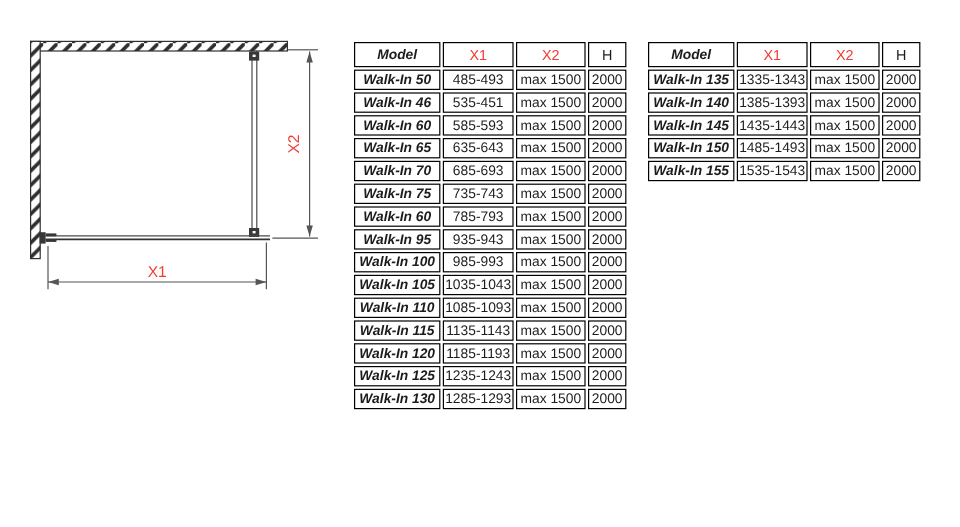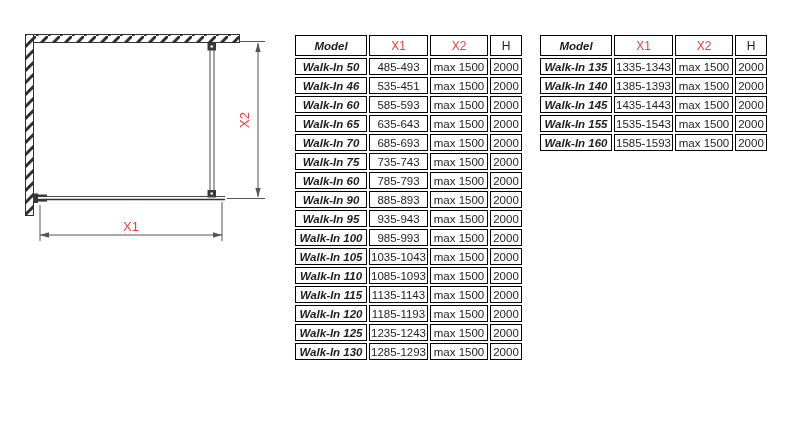--- a/index.html
+++ b/index.html
@@ -165,26 +165,20 @@
         <td>max 1500</td>
         <td>2000</td>
       </tr>
       <tr>
         <td class="model">Walk-In 60</td>
         <td>785-793</td>
         <td>max 1500</td>
         <td>2000</td>
       </tr>
       <tr>
-        <td class="model">Walk-In 90</td>
-        <td>885-893</td>
-        <td>max 1500</td>
-        <td>2000</td>
-      </tr>
-      <tr>
         <td class="model">Walk-In 95</td>
         <td>935-943</td>
         <td>max 1500</td>
         <td>2000</td>
       </tr>
       <tr>
         <td class="model">Walk-In 100</td>
         <td>985-993</td>
         <td>max 1500</td>
         <td>2000</td>
@@ -256,25 +250,25 @@
         <td>max 1500</td>
         <td>2000</td>
       </tr>
       <tr>
         <td class="model">Walk-In 145</td>
         <td>1435-1443</td>
         <td>max 1500</td>
         <td>2000</td>
       </tr>
       <tr>
+        <td class="model">Walk-In 150</td>
+        <td>1485-1493</td>
+        <td>max 1500</td>
+        <td>2000</td>
+      </tr>
+      <tr>
         <td class="model">Walk-In 155</td>
         <td>1535-1543</td>
         <td>max 1500</td>
         <td>2000</td>
       </tr>
-      <tr>
-        <td class="model">Walk-In 160</td>
-        <td>1585-1593</td>
-        <td>max 1500</td>
-        <td>2000</td>
-      </tr>
     </tbody>
 </table>
 
 </body></html>

